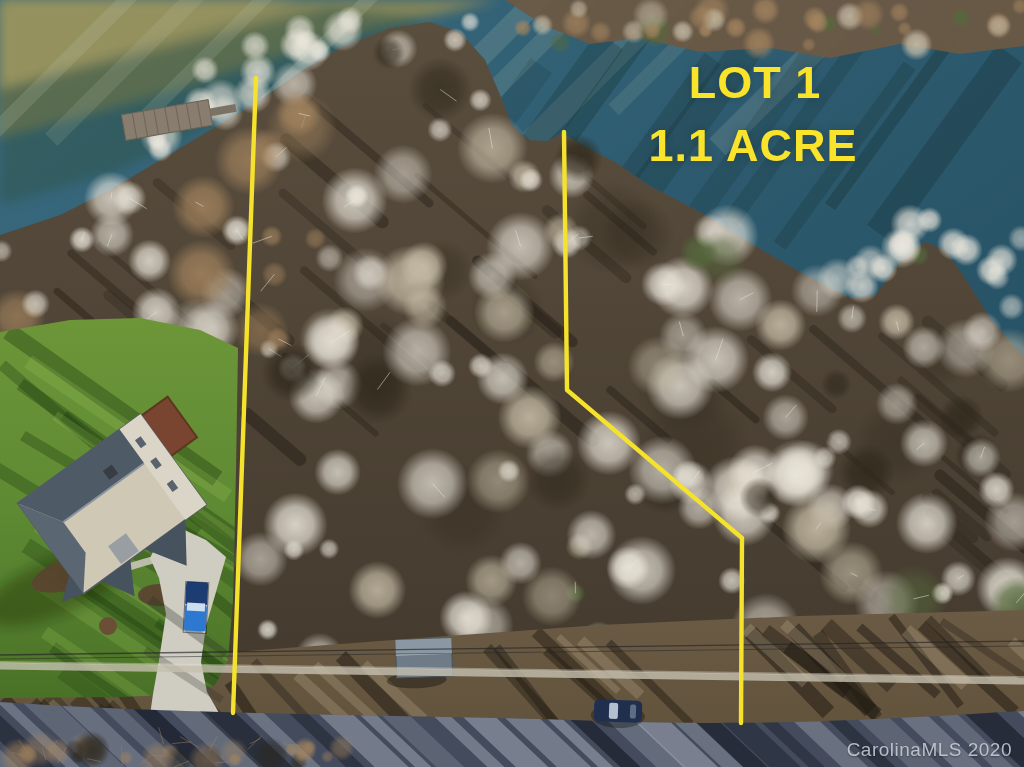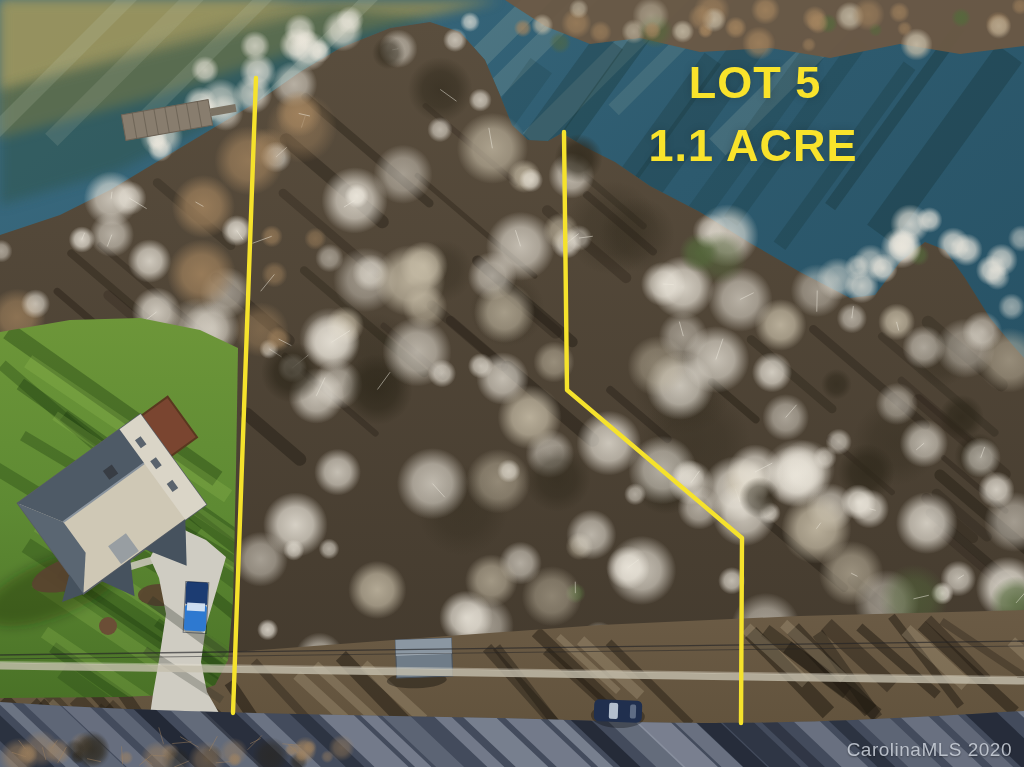--- a/index.html
+++ b/index.html
@@ -656,16 +656,16 @@
       </g>
       <g transform="translate(618,711) rotate(2)">
         <ellipse cx="0" cy="5" rx="27" ry="12" fill="rgba(0,0,0,.3)"></ellipse>
         <rect x="-24" y="-11" width="48" height="22" rx="5" fill="#202F4E"></rect>
         <rect x="-9" y="-8" width="9" height="16" rx="2" fill="#c3cfdd" opacity="0.9"></rect>
         <rect x="12" y="-7" width="6" height="14" rx="2" fill="rgba(170,185,200,.45)"></rect>
       </g>
       <line x1="256" y1="78" x2="233" y2="713" stroke="#F5E22C" stroke-width="4.4" stroke-linecap="round"></line>
       <polyline points="564,132 567,390 742,538 741,723" fill="none" stroke="#F5E22C" stroke-width="4.4" stroke-linecap="round" stroke-linejoin="round"></polyline>
     </svg>
-  <div id="lot-label" class="annot" style="color: rgb(249, 227, 43);">LOT 5</div>
+  <div id="lot-label" class="annot" style="color: rgb(249, 227, 43);">LOT 1</div>
   <div id="acre-label" class="annot" style="color: rgb(249, 227, 43); text-align: right;">1.1 ACRE</div>
   <div id="watermark" style="color: rgb(204, 210, 219);">CarolinaMLS 2020</div>
 </div>
 
 </body></html>

